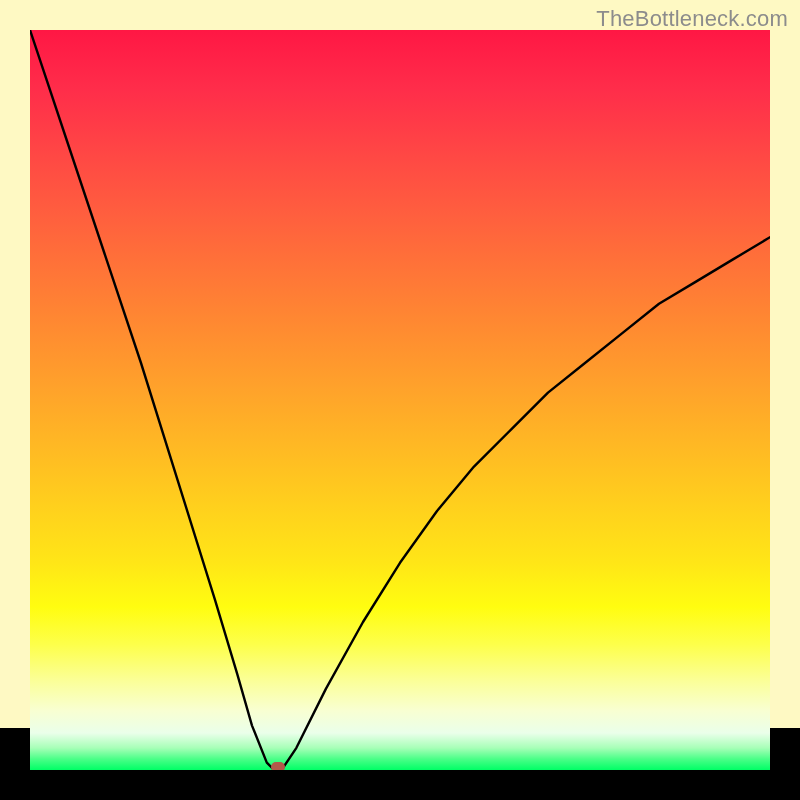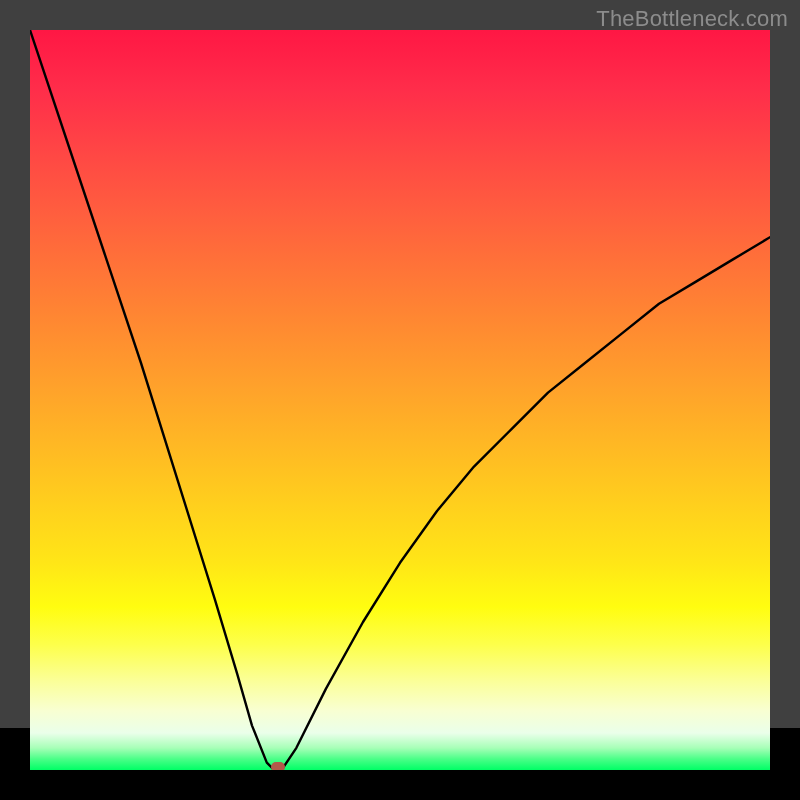--- a/index.html
+++ b/index.html
@@ -10,21 +10,21 @@
     background: #000;
     font-family: Arial, Helvetica, sans-serif;
     overflow: hidden;
   }
   .frame {
     position: absolute;
     top: 0;
     left: 0;
     width: 800px;
     height: 728px;
-    background: #404040;
+    background: #fef9c3;
   }
   .plot-area {
     position: absolute;
     top: 30px;
     left: 30px;
     width: 740px;
     height: 740px;
     overflow: hidden;
   }
   .gradient-bg {

